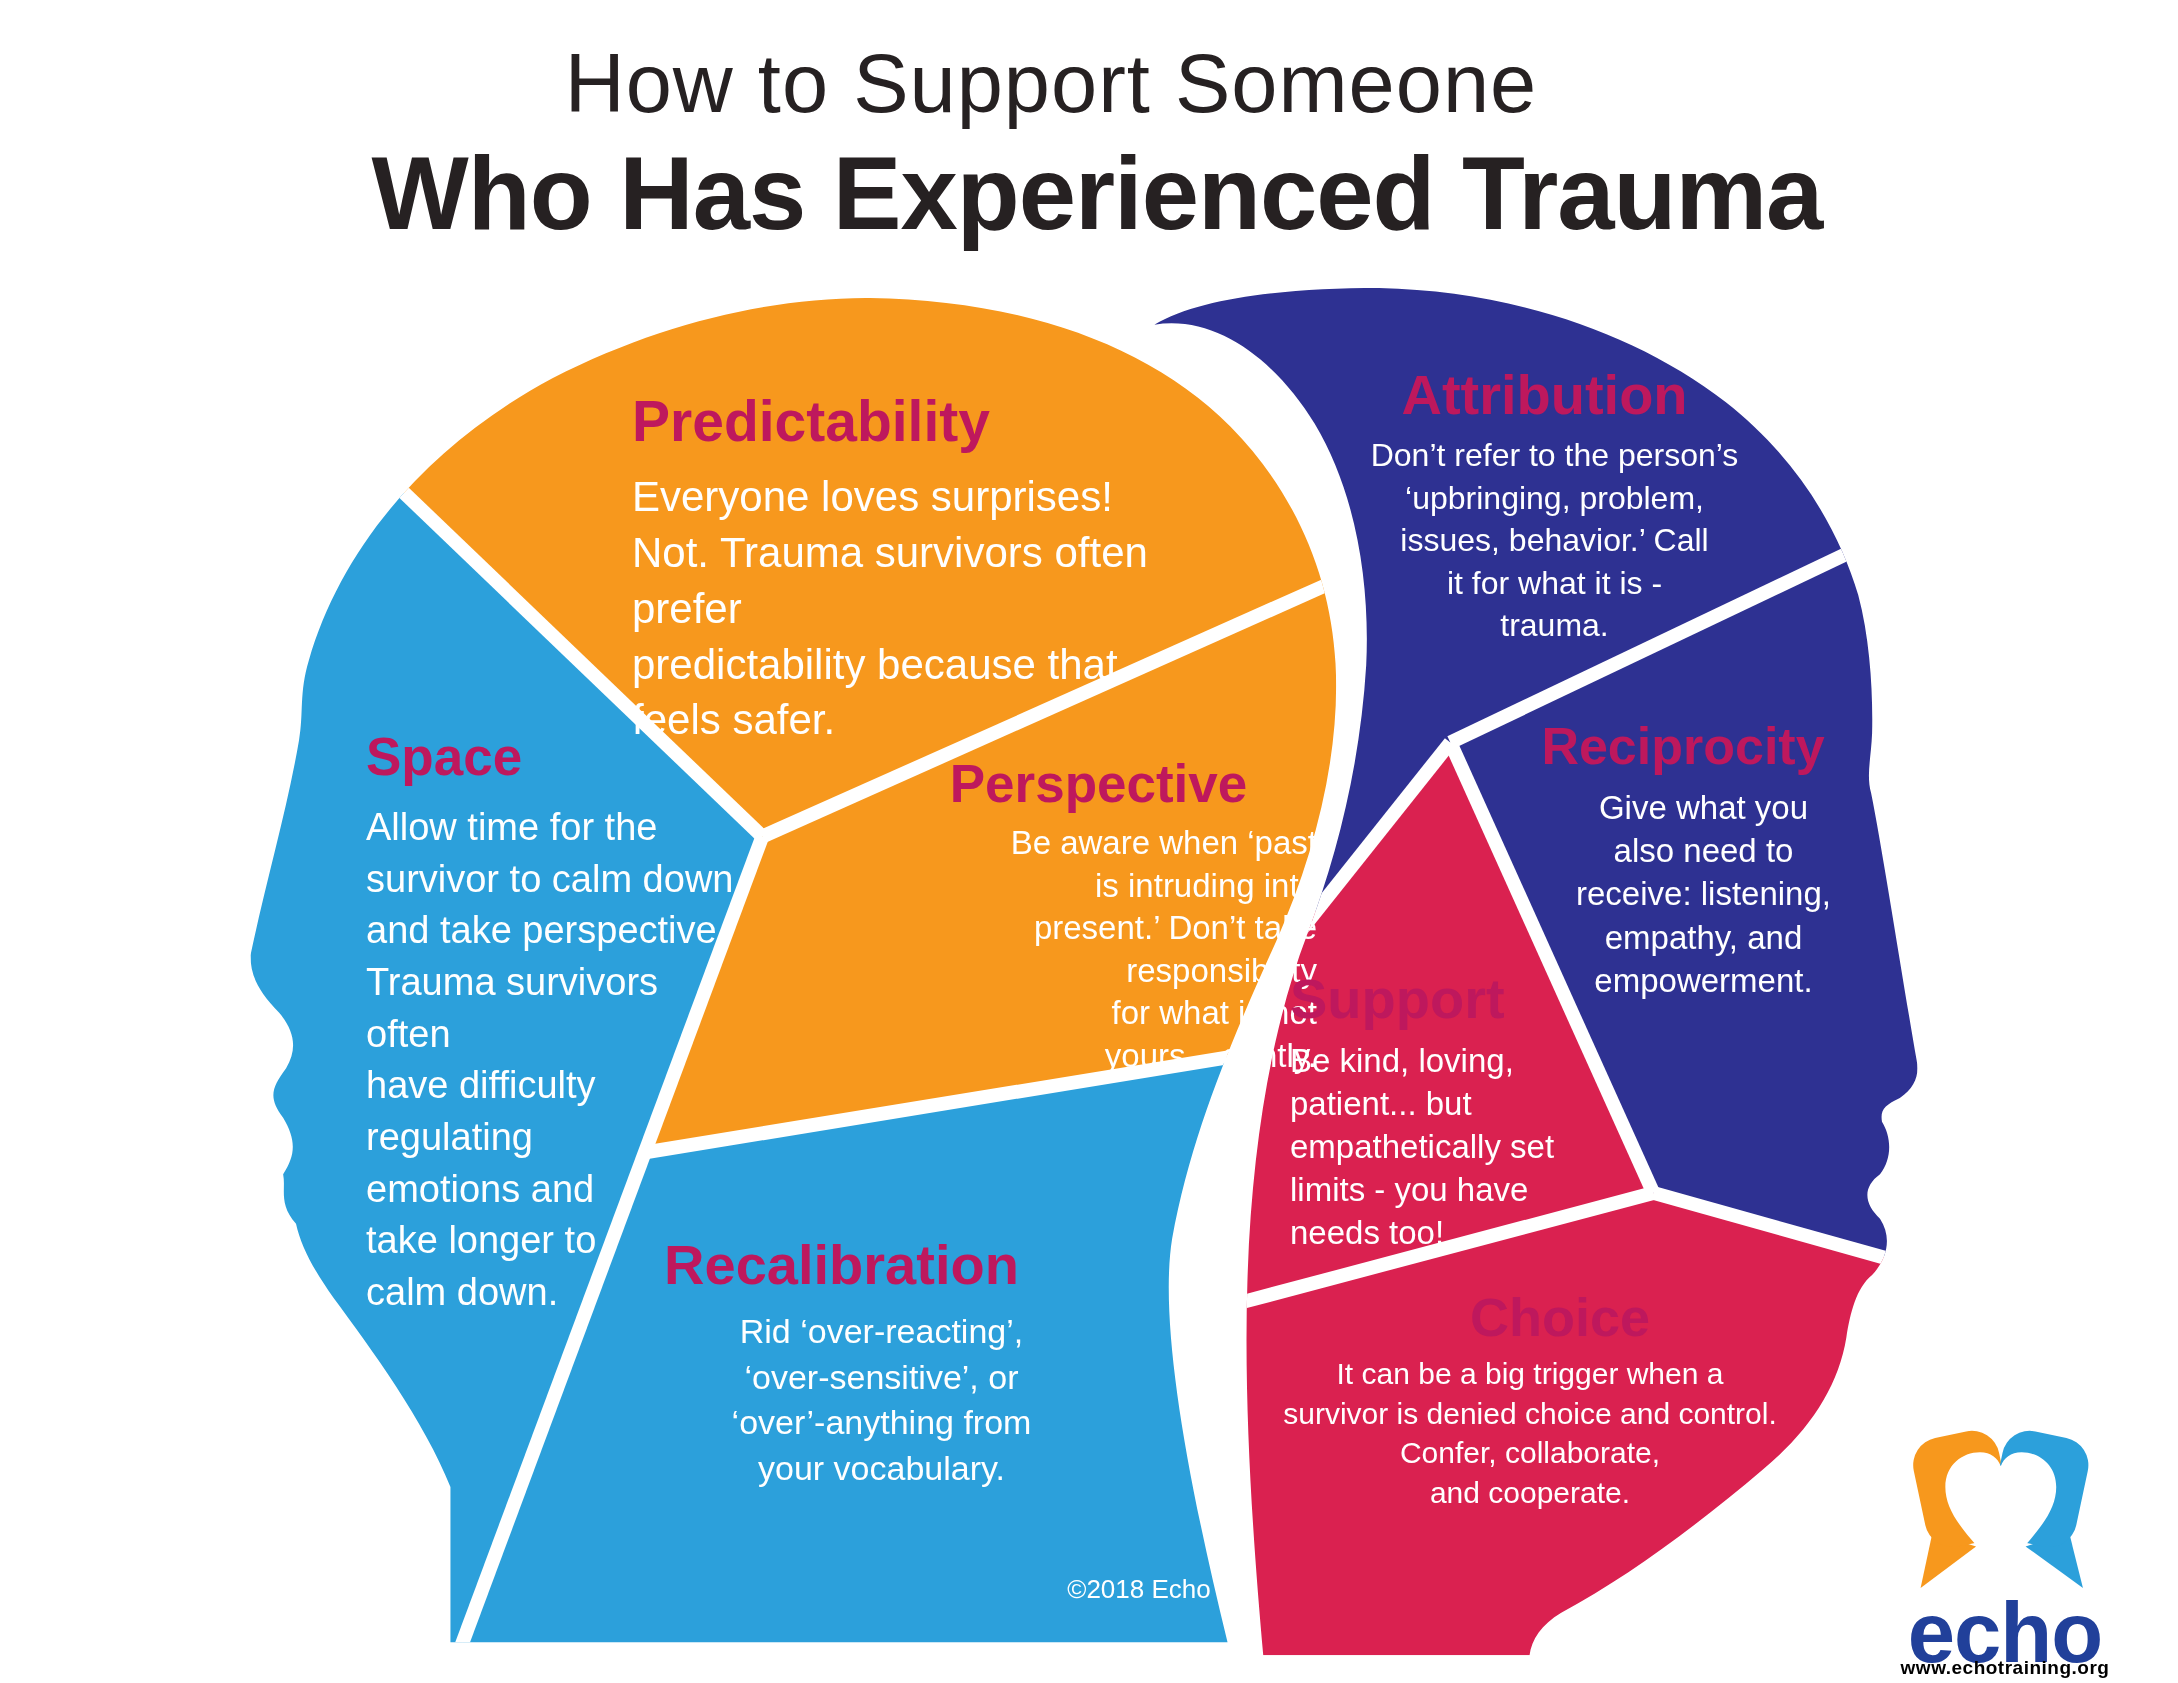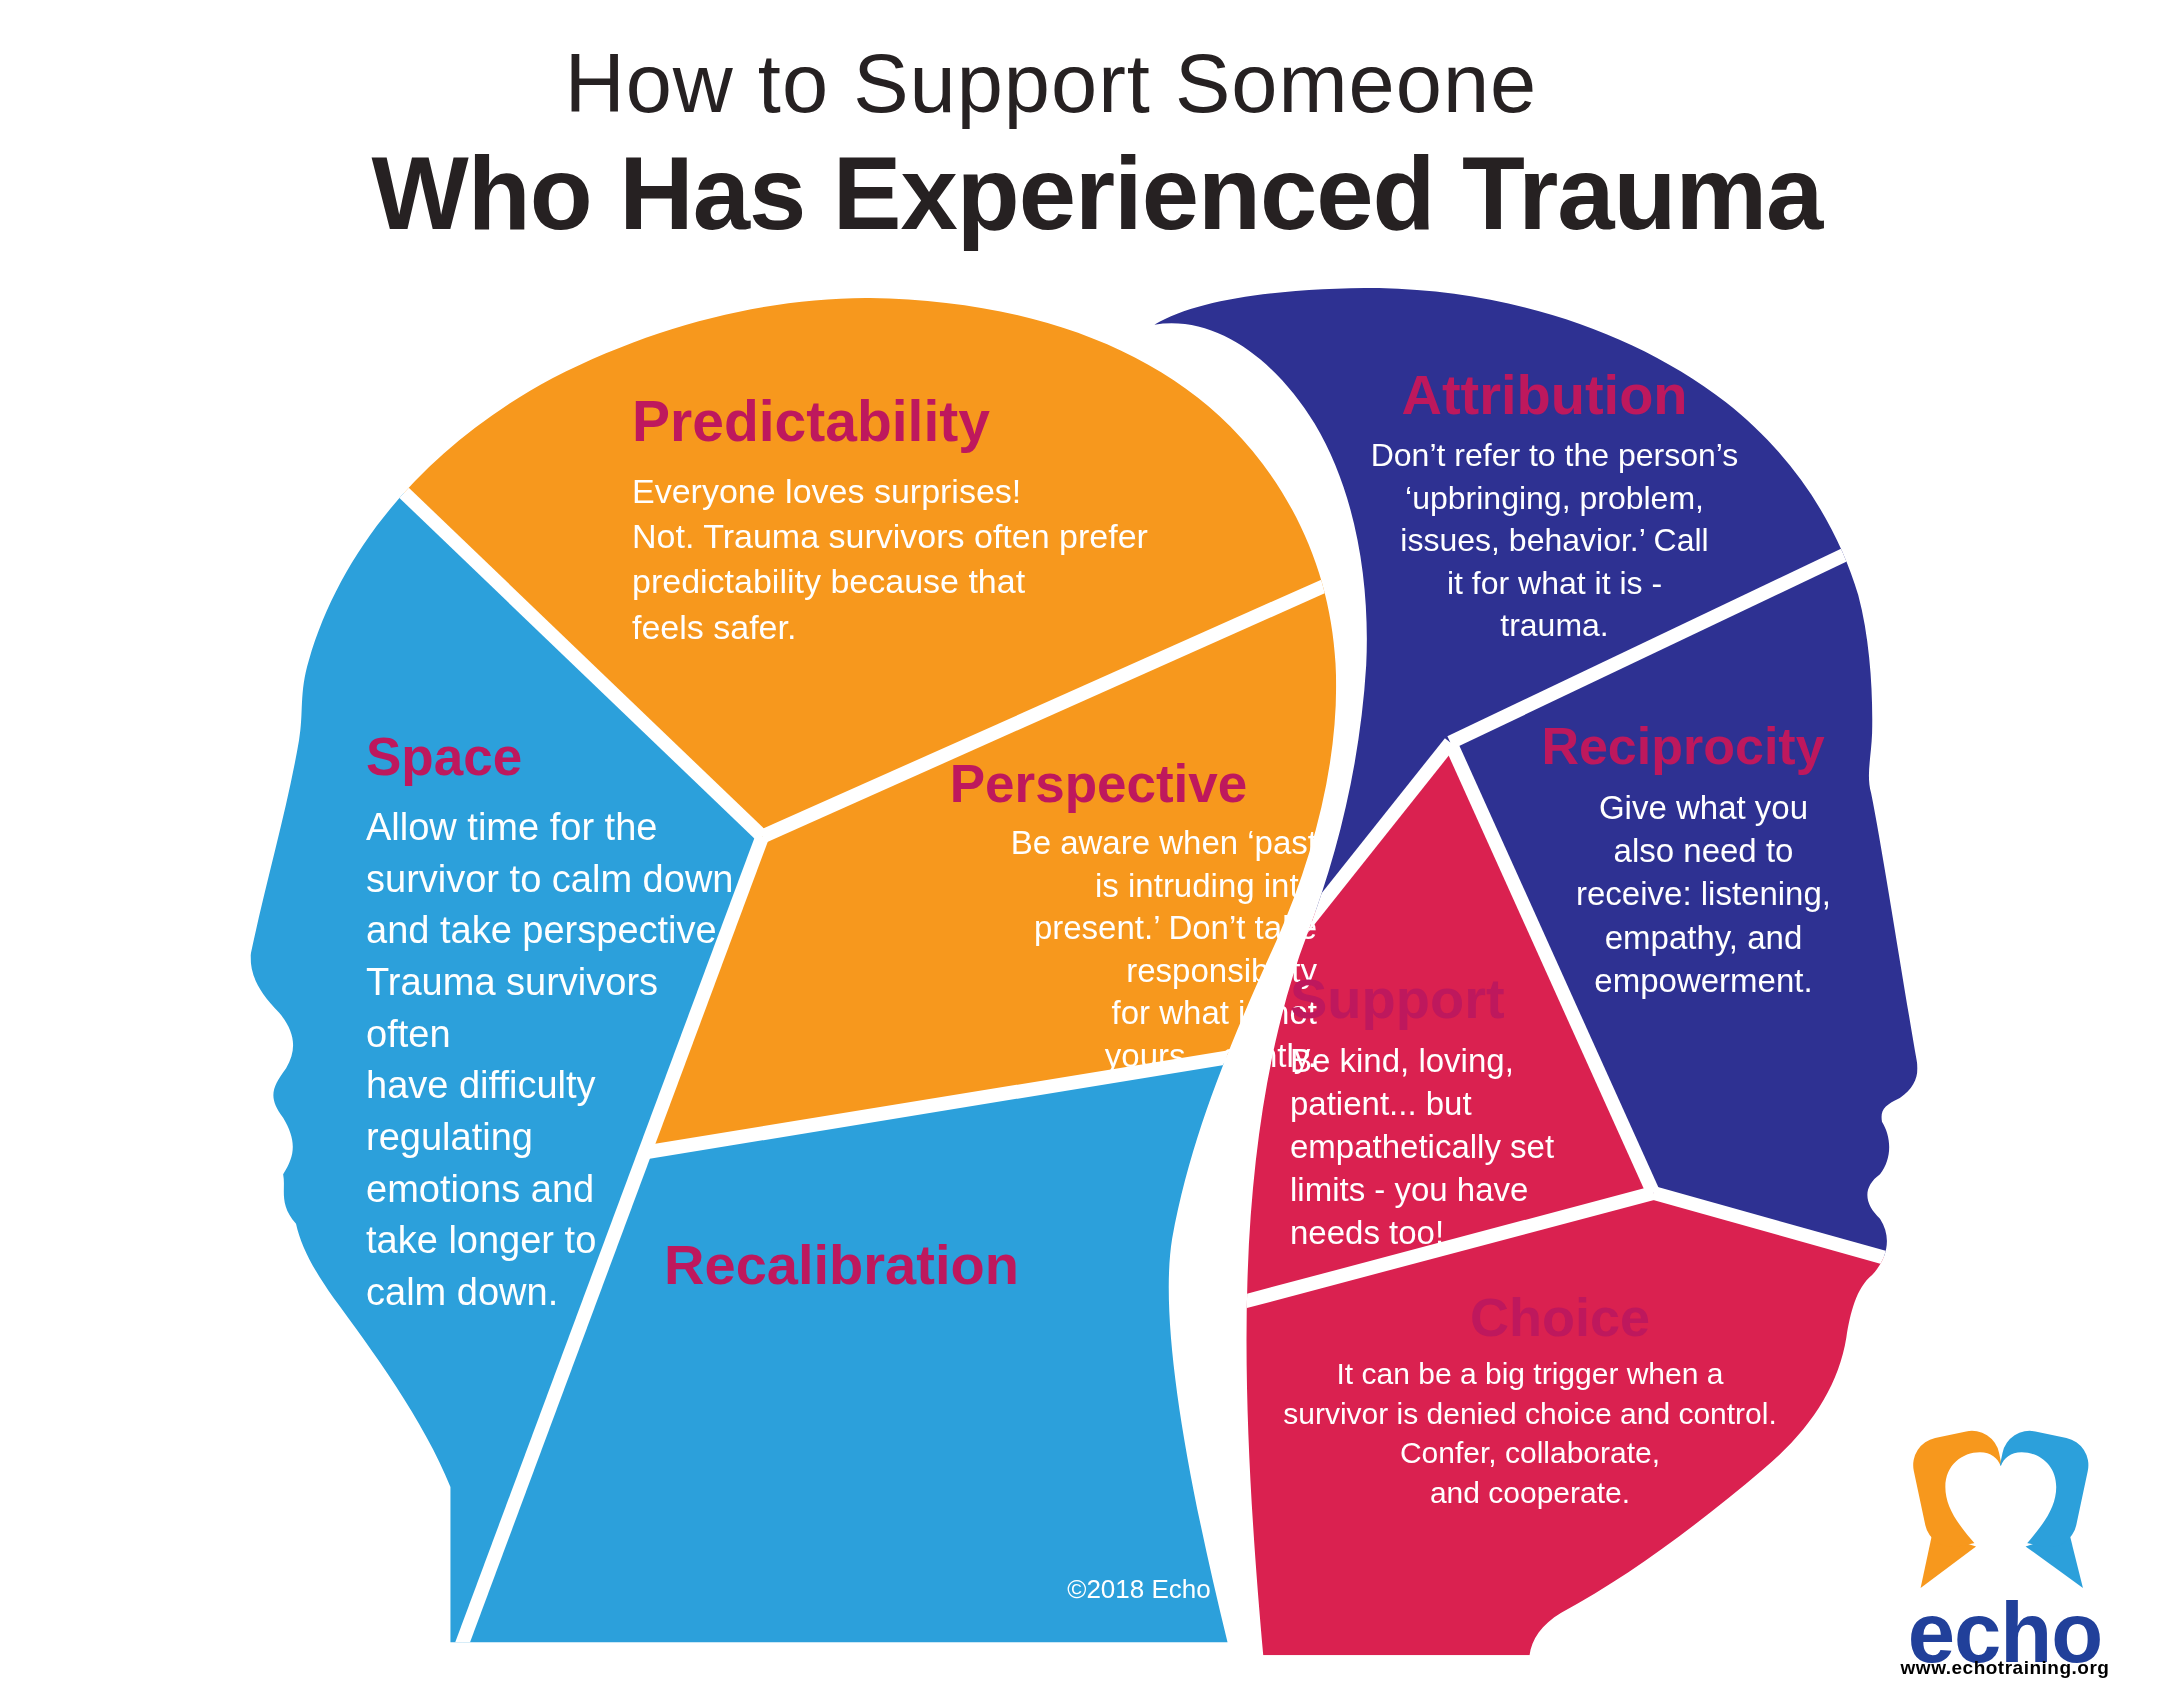--- a/index.html
+++ b/index.html
@@ -110,21 +110,21 @@
                C 2024 1473 2031 1467 2042 1467
                C 2060 1467 2077 1480 2077 1502
                C 2077 1529 2055 1551 2021 1588 Z"></path>
     </g>
   </svg>
 
   <div class="ov ttl1" style="top:36px;">How to Support Someone</div>
   <div class="ov ttl2" style="top:135px;">Who Has Experienced Trauma</div>
 
   <div class="ov seg-title" style="left:632px;top:392px;font-size:57px;">Predictability</div>
-  <div class="ov seg-body" style="left:632px;top:469px;width:614px;font-size:34px;line-height:1.33;text-align:left;">Everyone loves surprises!
+  <div class="ov seg-body" style="left:632px;top:469px;width:614px;font-size:42px;line-height:1.33;text-align:left;">Everyone loves surprises!
 Not. Trauma survivors often prefer
 predictability because that
 feels safer.</div>
 
   <div class="ov seg-title" style="left:366px;top:729px;font-size:53px;">Space</div>
   <div class="ov seg-body" style="left:366px;top:802px;width:386px;font-size:38px;line-height:1.36;text-align:left;">Allow time for the
 survivor to calm down
 and take perspective.
 Trauma survivors often
 have difficulty
@@ -135,20 +135,24 @@
 
   <div class="ov seg-title" style="left:851px;top:756px;width:495px;font-size:53px;text-align:center;">Perspective</div>
   <div class="ov seg-body" style="left:881px;top:822px;width:436px;font-size:33px;line-height:1.29;text-align:right;">Be aware when ‘past
 is intruding into
 present.’ Don’t take
 responsibility
 for what is not
 yours... gently.</div>
 
   <div class="ov seg-title" style="left:594px;top:1236px;width:495px;font-size:56px;text-align:center;">Recalibration</div>
+  <div class="ov seg-body" style="left:634px;top:1309px;width:495px;font-size:34px;line-height:1.34;text-align:center;">Rid ‘over-reacting’,
+‘over-sensitive’, or
+‘over’-anything from
+your vocabulary.</div>
 
   <div class="ov copyright" style="left:1020px;top:1574px;width:238px;">©2018 Echo</div>
 
   <div class="ov seg-title" style="left:1297px;top:366px;width:495px;font-size:56px;text-align:center;">Attribution</div>
   <div class="ov seg-body" style="left:1322px;top:434px;width:465px;font-size:32px;line-height:1.33;text-align:center;">Don’t refer to the person’s
 ‘upbringing, problem,
 issues, behavior.’ Call
 it for what it is -
 trauma.</div>
 

